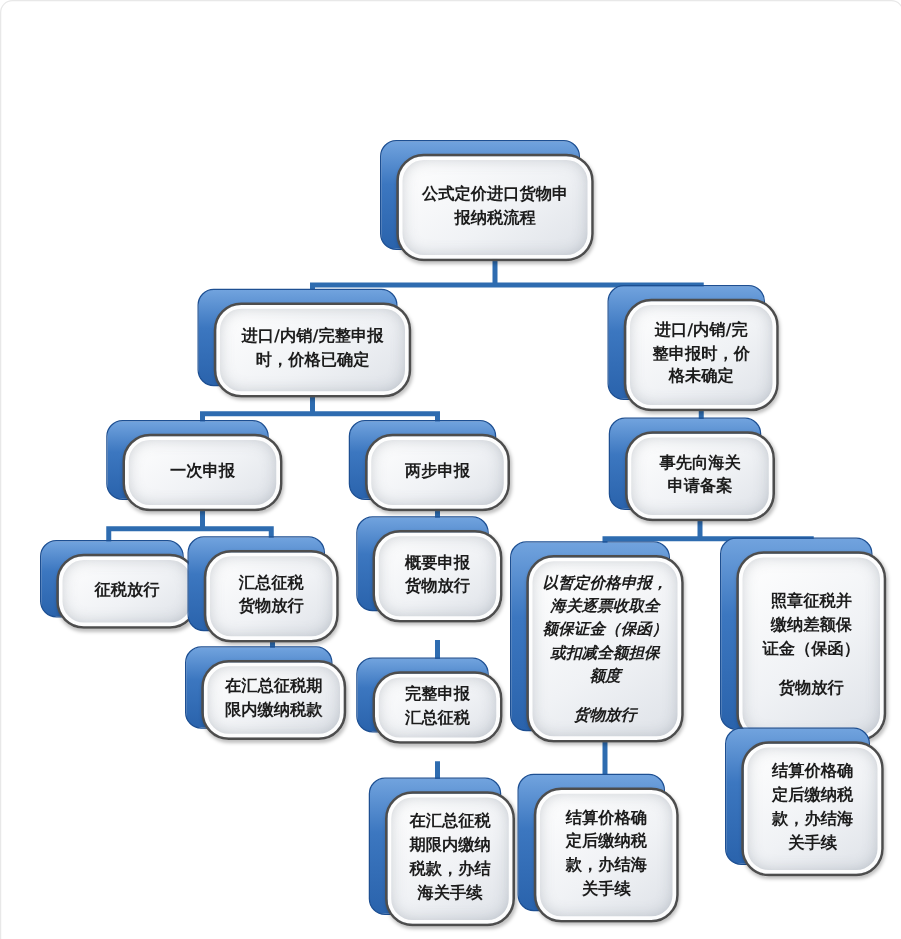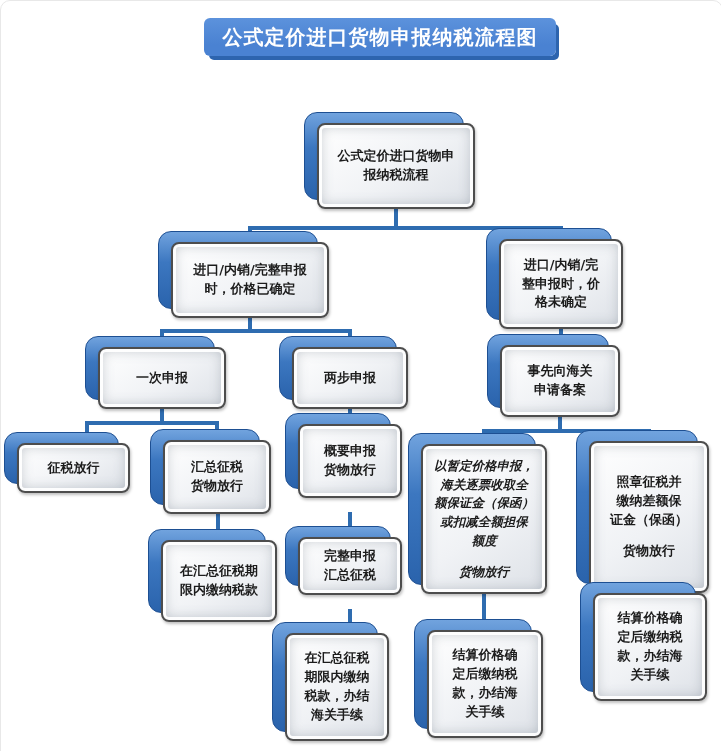--- a/index.html
+++ b/index.html
@@ -28,41 +28,38 @@
   .node{position:absolute;}
   .node .shadow{
     position:absolute;left:-13px;top:-11px;width:100%;height:100%;
     border-radius:13px;
     background:linear-gradient(180deg,var(--node-blue-light) 0%,var(--node-blue) 40%,var(--node-blue-dark) 100%);
     border:1px solid #1d4f92;
   }
   .node .face{
     position:absolute;inset:0;
     border:2px solid var(--border-gray);
-    border-radius:8px;
+    border-radius:22px;
     background:linear-gradient(145deg,#ffffff 0%,#f0f2f5 55%,#dde1e7 100%);
     box-shadow:inset 0 0 0 3px rgba(255,255,255,.95), inset 0 0 14px rgba(100,110,125,.45), 1px 2px 3px rgba(0,0,0,.25);
     display:flex;flex-direction:column;align-items:center;justify-content:center;
     padding:4px 6px;box-sizing:border-box;
     color:#1c1c1c;font-weight:bold;font-size:13px;line-height:1.45;text-align:center;
   }
   .node .face span{white-space:pre-line;}
   .node .face .p2{margin-top:12px;}
   .node.small-text .face{font-size:12.5px;line-height:1.5;font-style:italic;}
   svg.connectors{position:absolute;left:0;top:0;pointer-events:none;}
   svg.connectors path{stroke:var(--connector-blue);stroke-width:4;fill:none;stroke-linecap:square;}
 </style>
 </head>
 <body>
 
 <div class="stage">
 
-  <div class="banner">
-    <span>公式定价进口货物申报纳税流程图</span>
-  </div>
 
   <svg class="connectors" width="721" height="751" viewBox="0 0 721 751">
     <path d="M395 208 V227 M249 227 H560 M249 227 V243 M560 227 V240"></path>
     <path d="M249 313 V330 M161 330 H349 M161 330 V348 M349 330 V348"></path>
     <path d="M560 328 V344"></path>
     <path d="M161 408 V422 M86 422 H216 M86 422 V442 M216 422 V439"></path>
     <path d="M349 408 V439"></path>
     <path d="M559 416 V430 M483 430 H648 M483 430 V443 M648 430 V440"></path>
     <path d="M217 513 V539"></path>
     <path d="M349 513 V536"></path>
@@ -111,21 +108,21 @@
   </div>
 
   <div class="node" style="left:499px;top:344px;width:120px;height:72px">
     <div class="shadow"></div>
     <div class="face">
         <span>事先向海关
 申请备案</span>
       </div>
   </div>
 
-  <div class="node" style="left:16px;top:442px;width:113px;height:50px">
+  <div class="node" style="left:44px;top:442px;width:113px;height:60px">
     <div class="shadow"></div>
     <div class="face">
         <span>征税放行</span>
       </div>
   </div>
 
   <div class="node" style="left:162px;top:439px;width:108px;height:74px">
     <div class="shadow"></div>
     <div class="face">
         <span>汇总征税
@@ -156,37 +153,37 @@
   <div class="node" style="left:588px;top:440px;width:120px;height:152px">
     <div class="shadow"></div>
     <div class="face">
       <span>照章征税并
 缴纳差额保
 证金（保函）</span>
       <span class="p2">货物放行</span>
     </div>
   </div>
 
-  <div class="node" style="left:160px;top:539px;width:116px;height:82px">
+  <div class="node" style="left:160px;top:527px;width:116px;height:64px">
     <div class="shadow"></div>
     <div class="face">
         <span>在汇总征税期
 限内缴纳税款</span>
       </div>
   </div>
 
   <div class="node" style="left:297px;top:536px;width:104px;height:58px">
     <div class="shadow"></div>
     <div class="face">
         <span>完整申报
 汇总征税</span>
       </div>
   </div>
 
-  <div class="node" style="left:284px;top:632px;width:104px;height:108px">
+  <div class="node" style="left:307px;top:632px;width:104px;height:108px">
     <div class="shadow"></div>
     <div class="face">
         <span>在汇总征税
 期限内缴纳
 税款，办结
 海关手续</span>
       </div>
   </div>
 
   <div class="node" style="left:426px;top:629px;width:116px;height:108px">

